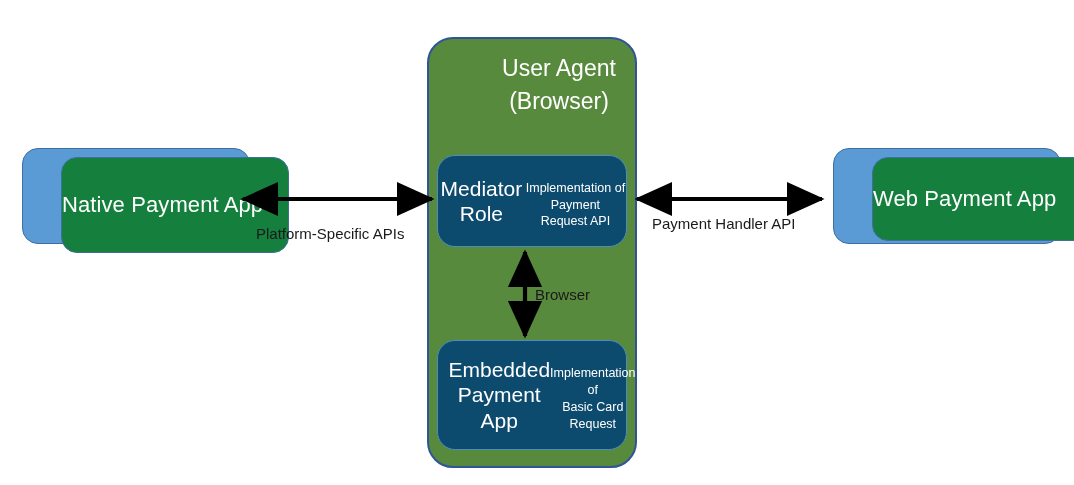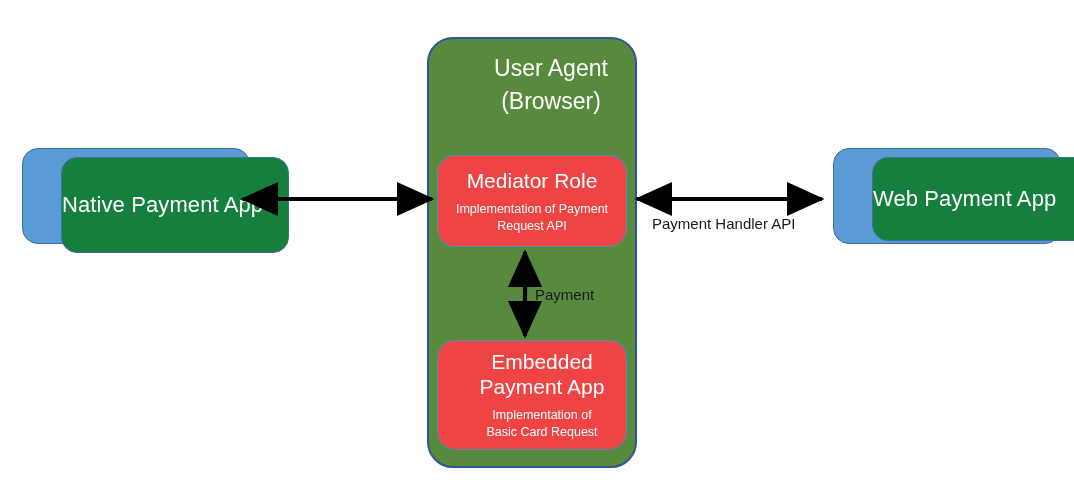--- a/index.html
+++ b/index.html
@@ -68,31 +68,32 @@
   #user-agent-title {
     position: absolute;
     left: 427px;
     top: 52px;
     width: 248px;
     text-align: center;
     color: #ffffff;
     font-size: 23px;
     line-height: 1.45;
     white-space: pre-line;
+    padding-left: 8px;
   }
 
   
   .inner-box {
     position: absolute;
     box-sizing: border-box;
-    background: #ef4444;
+    background: #0c4a6e;
     border: 1.5px solid #4e8cc0;
     border-radius: 18px;
     display: flex;
-    flex-direction: column;
+    flex-direction: row;
     align-items: center;
     justify-content: center;
     text-align: center;
   }
   .inner-title {
     color: #ffffff;
     font-size: 21px;
     line-height: 1.2;
     white-space: pre-line;
   }
@@ -170,18 +171,19 @@
       Mediator Role --&gt;
     <line x1="243" y1="199" x2="432" y2="199" stroke="#000000" stroke-width="4.2" marker-start="url(#arrowStart)" marker-end="url(#arrowEnd)"></line>
 
       Web Payment App --&gt;
     <line x1="637" y1="199" x2="822" y2="199" stroke="#000000" stroke-width="4.2" marker-start="url(#arrowStart)" marker-end="url(#arrowEnd)"></line>
 
       Embedded Payment App (Internal) --&gt;
     <line x1="525" y1="252" x2="525" y2="336" stroke="#000000" stroke-width="4.2" marker-start="url(#arrowStart)" marker-end="url(#arrowEnd)"></line>
   </svg>
 
+  <div class="edge-label" style="left:256px; top:225px;">Platform-Specific APIs</div>
 
   <div class="edge-label" style="left:652px; top:215px;">Payment Handler API</div>
 
-  <div class="edge-label" style="left:535px; top:286px;">Payment</div>
+  <div class="edge-label" style="left:535px; top:286px;">Browser</div>
 
 </div>
 
 </body></html>

